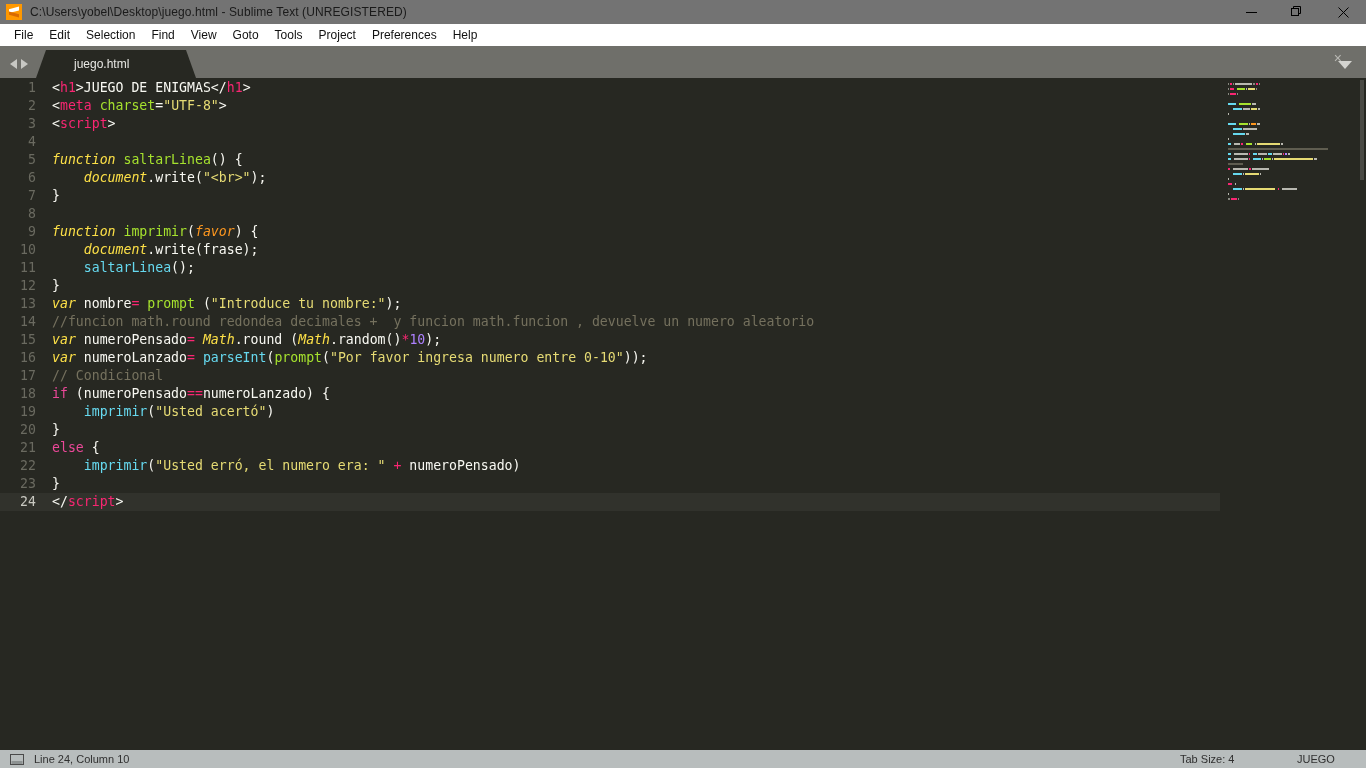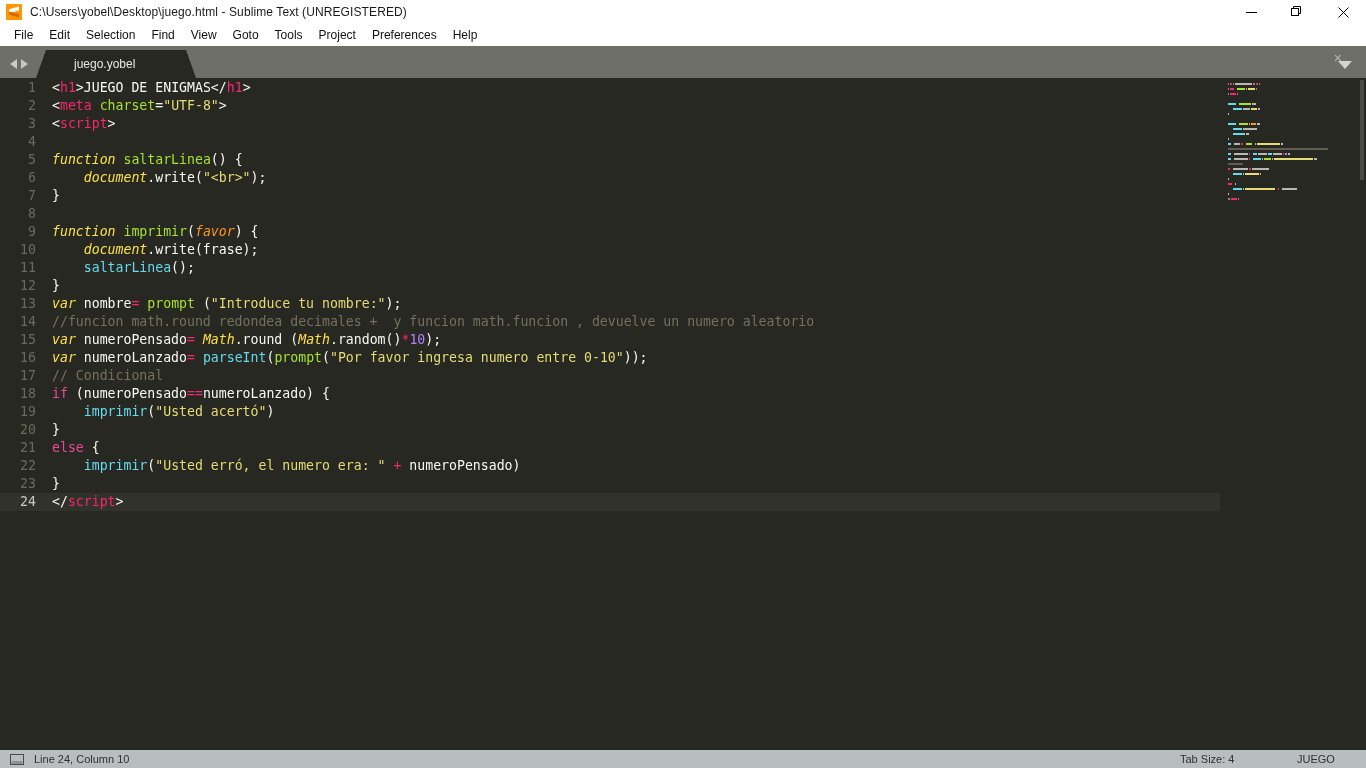--- a/index.html
+++ b/index.html
@@ -6,21 +6,21 @@
   html, body {
     width: 1366px; height: 768px;
     overflow: hidden;
     background: #272822;
     font-family: "Liberation Sans", sans-serif;
   }
 
   
   #titlebar {
     height: 24px; width: 100%;
-    background: #ffffff;
+    background: #737373;
     display: flex; align-items: center;
     position: relative;
   }
   #app-icon {
     width: 16px; height: 16px; margin-left: 6px; margin-right: 8px;
     background: #ff9800;
     display: flex; align-items: center; justify-content: center;
     flex: none;
   }
   #app-icon svg { display: block; }
@@ -219,21 +219,21 @@
   <div class="menu-item">Preferences</div>
   <div class="menu-item">Help</div>
 </div>
 
 <div id="tabbar">
   <div id="tab-arrows">
     <div class="tri tri-left"></div>
     <div class="tri tri-right"></div>
   </div>
   <div id="tab">
-    <span id="tab-label">juego.yobel</span>
+    <span id="tab-label">juego.html</span>
   </div>
   <span id="tab-close">×</span>
   <div id="tabbar-right">
     <div class="tri tri-down"></div>
   </div>
 </div>
 
 <div id="editor">
   <div id="gutter-col"></div>
   <div id="code-area">

